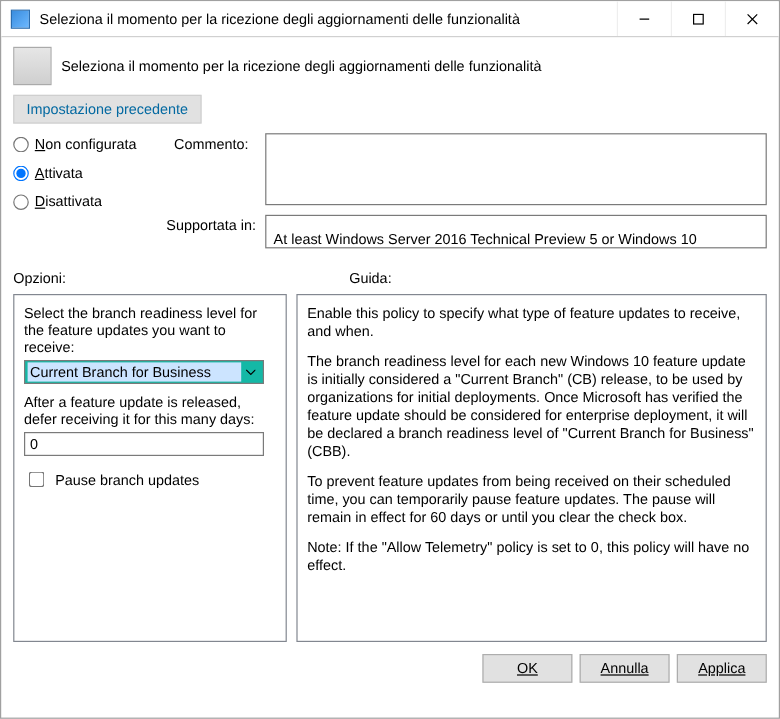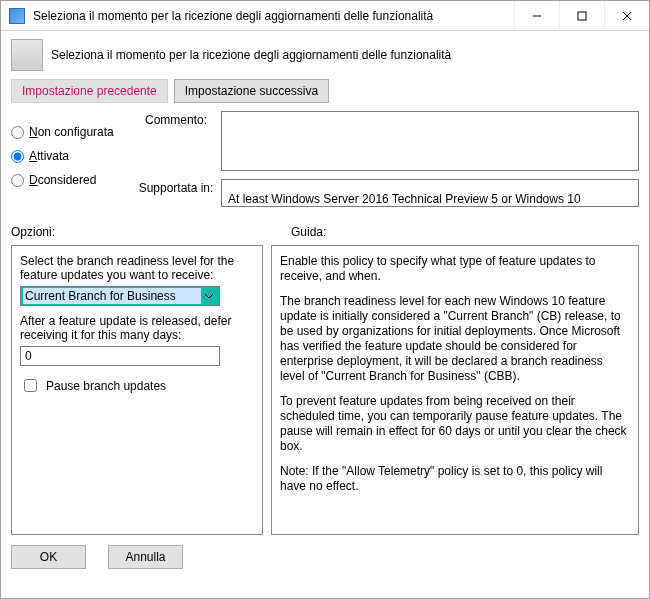--- a/index.html
+++ b/index.html
@@ -58,31 +58,30 @@
     gap: 6px;
   }
   .btn {
     background: #e1e1e1;
     border: 1px solid #adadad;
     padding: 4px 10px;
     font: inherit;
     min-width: 70px;
   }
   .btn:disabled {
-    color: #be185d;
+    color: #0369a1;
     border-color: #cfcfcf;
   }
   .config-row {
     display: flex;
     padding: 0 10px 4px 10px;
   }
   .radios {
     width: 120px;
     padding-top: 2px;
-    margin-top: 12px;
   }
   .radios label {
     display: flex;
     align-items: center;
     gap: 5px;
     margin-bottom: 10px;
   }
   .radios input { margin: 0; }
   .radios span u { text-decoration: underline; }
   .fields { flex: 1; }
@@ -115,21 +114,21 @@
     padding: 4px 10px 0 10px;
     gap: 8px;
   }
   .pane {
     border: 1px solid #828790;
     background: #fff;
     padding: 8px;
     height: 290px;
     overflow: hidden;
   }
-  .pane.left { width: 252px; }
+  .pane.left { width: 228px; }
   .pane.right { flex: 1; }
   .opt-label { margin-bottom: 4px; }
   .combo {
     width: 200px;
     border: 1px solid #7a7a7a;
     padding: 1px 2px;
     background: #14b8a6;
     display: flex;
     align-items: center;
     margin-bottom: 8px;
@@ -147,23 +146,24 @@
     width: 200px;
     border: 1px solid #7a7a7a;
     padding: 2px 4px;
     font: inherit;
     margin-bottom: 10px;
   }
   .chk-row { display: flex; align-items: center; gap: 6px; }
   .help-text p { margin: 0 0 10px 0; line-height: 1.25; }
   .footer {
     display: flex;
-    justify-content: flex-start;
-    gap: 22px;
+    justify-content: flex-end;
+    gap: 6px;
     padding: 10px;
+    text-decoration: underline;
   }
   .footer .btn { min-width: 75px; }
 </style>
 </head>
 <body>
 
 <div class="titlebar">
   <div class="tb-icon"></div>
   <div class="tb-title">Seleziona il momento per la ricezione degli aggiornamenti delle funzionalità</div>
   <div class="tb-buttons">
@@ -185,36 +185,35 @@
   </div>
 </div>
 
 <div class="header-row">
   <div class="hdr-icon"></div>
   <div class="hdr-text">Seleziona il momento per la ricezione degli aggiornamenti delle funzionalità</div>
 </div>
 
 <div class="nav-row">
   <button class="btn" disabled="">Impostazione precedente</button>
-  <button class="btn">Impostazione successiva</button>
 </div>
 
 <div class="config-row">
   <div class="radios">
     <label>
       <input type="radio" name="state" style="">
       <span><u>N</u><span>on configurata</span></span>
     </label>
     <label>
       <input type="radio" name="state" checked="" style="">
       <span><u>A</u><span>ttivata</span></span>
     </label>
     <label>
       <input type="radio" name="state" style="">
-      <span><u>D</u><span>considered</span></span>
+      <span><u>D</u><span>isattivata</span></span>
     </label>
   </div>
   <div class="fields">
     <div class="field-row">
       <div class="field-lbl">Commento:</div>
       <textarea class="comment-box" style=""></textarea>
     </div>
     <div class="field-row">
       <div class="field-lbl">Supportata in:</div>
       <div class="support-box">At least Windows Server 2016 Technical Preview 5 or Windows 10</div>
@@ -251,13 +250,14 @@
       <p>The branch readiness level for each new Windows 10 feature update is initially considered a "Current Branch" (CB) release, to be used by organizations for initial deployments. Once Microsoft has verified the feature update should be considered for enterprise deployment, it will be declared a branch readiness level of "Current Branch for Business" (CBB).</p>
       <p>To prevent feature updates from being received on their scheduled time, you can temporarily pause feature updates. The pause will remain in effect for 60 days or until you clear the check box.</p>
       <p>Note: If the "Allow Telemetry" policy is set to 0, this policy will have no effect.</p>
     </div>
   </div>
 </div>
 
 <div class="footer">
   <button class="btn">OK</button>
   <button class="btn">Annulla</button>
+  <button class="btn">Applica</button>
 </div>
 
 </body></html>

